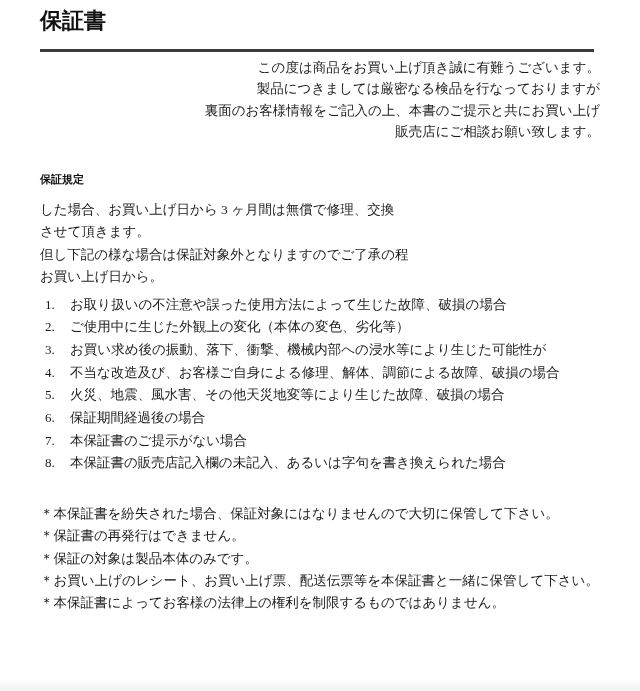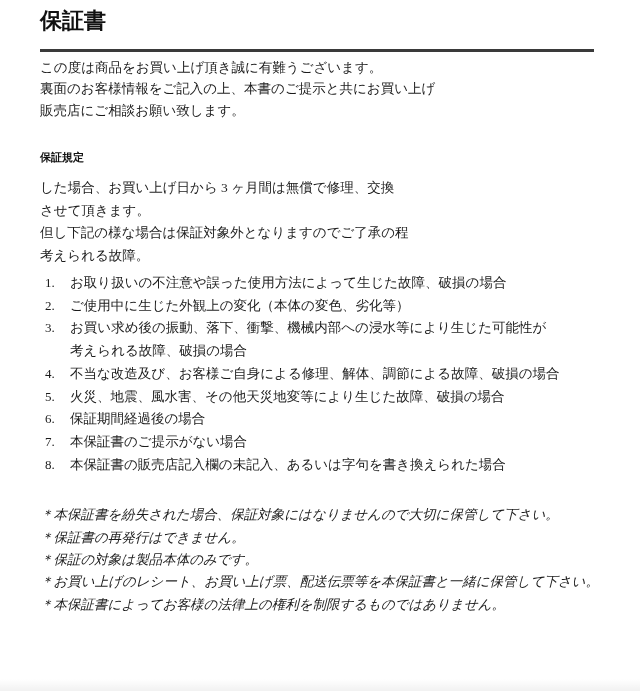--- a/index.html
+++ b/index.html
@@ -27,21 +27,21 @@
     line-height: 26px;
     color: #111111;
   }
   .rule {
     height: 2.5px;
     width: 554px;
     background: #3a3a3a;
     margin-top: 15px;
   }
   .para { margin: 0; }
-  .para-intro { margin-top: 5px; }
+  .para-intro { margin-top: 5px; text-align: right; }
   .para-intro .ln { line-height: 21.5px; white-space: nowrap; }
   .rules-heading {
     margin: 26px 0 0 0;
     font-family: "Liberation Sans", "DejaVu Sans", sans-serif;
     font-weight: 700;
     font-size: 11px;
     line-height: 21px;
     color: #111111;
   }
   .para-lead { margin-top: 9px; }
@@ -53,21 +53,21 @@
     white-space: nowrap;
   }
   .li .num {
     flex: none;
     width: 30px;
     padding-left: 5px;
     box-sizing: border-box;
     font-size: 13px;
   }
   .notes { margin-top: 28px; }
-  .note { line-height: 22.3px; white-space: nowrap; font-style: italic; }
+  .note { line-height: 22.3px; white-space: nowrap; }
   .bottom-shade {
     position: absolute;
     left: 0;
     bottom: 0;
     width: 640px;
     height: 12px;
     background: linear-gradient(to bottom, rgba(0,0,0,0) 0%, rgba(0,0,0,0.055) 100%);
     pointer-events: none;
   }
 </style>
@@ -75,49 +75,49 @@
 <body>
 
 <div class="page">
 
   <h1 class="doc-title">保証書</h1>
 
   <div class="rule"></div>
 
   <div class="para para-intro">
     <div class="ln">この度は商品をお買い上げ頂き誠に有難うございます。</div>
+    <div class="ln">製品につきましては厳密なる検品を行なっておりますが</div>
     <div class="ln">裏面のお客様情報をご記入の上、本書のご提示と共にお買い上げ</div>
     <div class="ln">販売店にご相談お願い致します。</div>
   </div>
 
   <h2 class="rules-heading">保証規定</h2>
 
   <div class="para para-lead">
     <div class="ln">した場合、お買い上げ日から 3 ヶ月間は無償で修理、交換</div>
     <div class="ln">させて頂きます。</div>
     <div class="ln">但し下記の様な場合は保証対象外となりますのでご了承の程</div>
-    <div class="ln">考えられる故障。</div>
+    <div class="ln">お買い上げ日から。</div>
   </div>
 
   <div class="exclusion-list">
     <div class="li">
       <span class="num">1.</span>
       <span class="litext">お取り扱いの不注意や誤った使用方法によって生じた故障、破損の場合</span>
     </div>
     <div class="li">
       <span class="num">2.</span>
       <span class="litext">ご使用中に生じた外観上の変化（本体の変色、劣化等）</span>
     </div>
     <div class="li">
       <span class="num">3.</span>
       <span class="litext">お買い求め後の振動、落下、衝撃、機械内部への浸水等により生じた可能性が</span>
     </div>
     <div class="li cont">
       <span class="num"></span>
-      <span class="litext">考えられる故障、破損の場合</span>
     </div>
     <div class="li">
       <span class="num">4.</span>
       <span class="litext">不当な改造及び、お客様ご自身による修理、解体、調節による故障、破損の場合</span>
     </div>
     <div class="li">
       <span class="num">5.</span>
       <span class="litext">火災、地震、風水害、その他天災地変等により生じた故障、破損の場合</span>
     </div>
     <div class="li">

